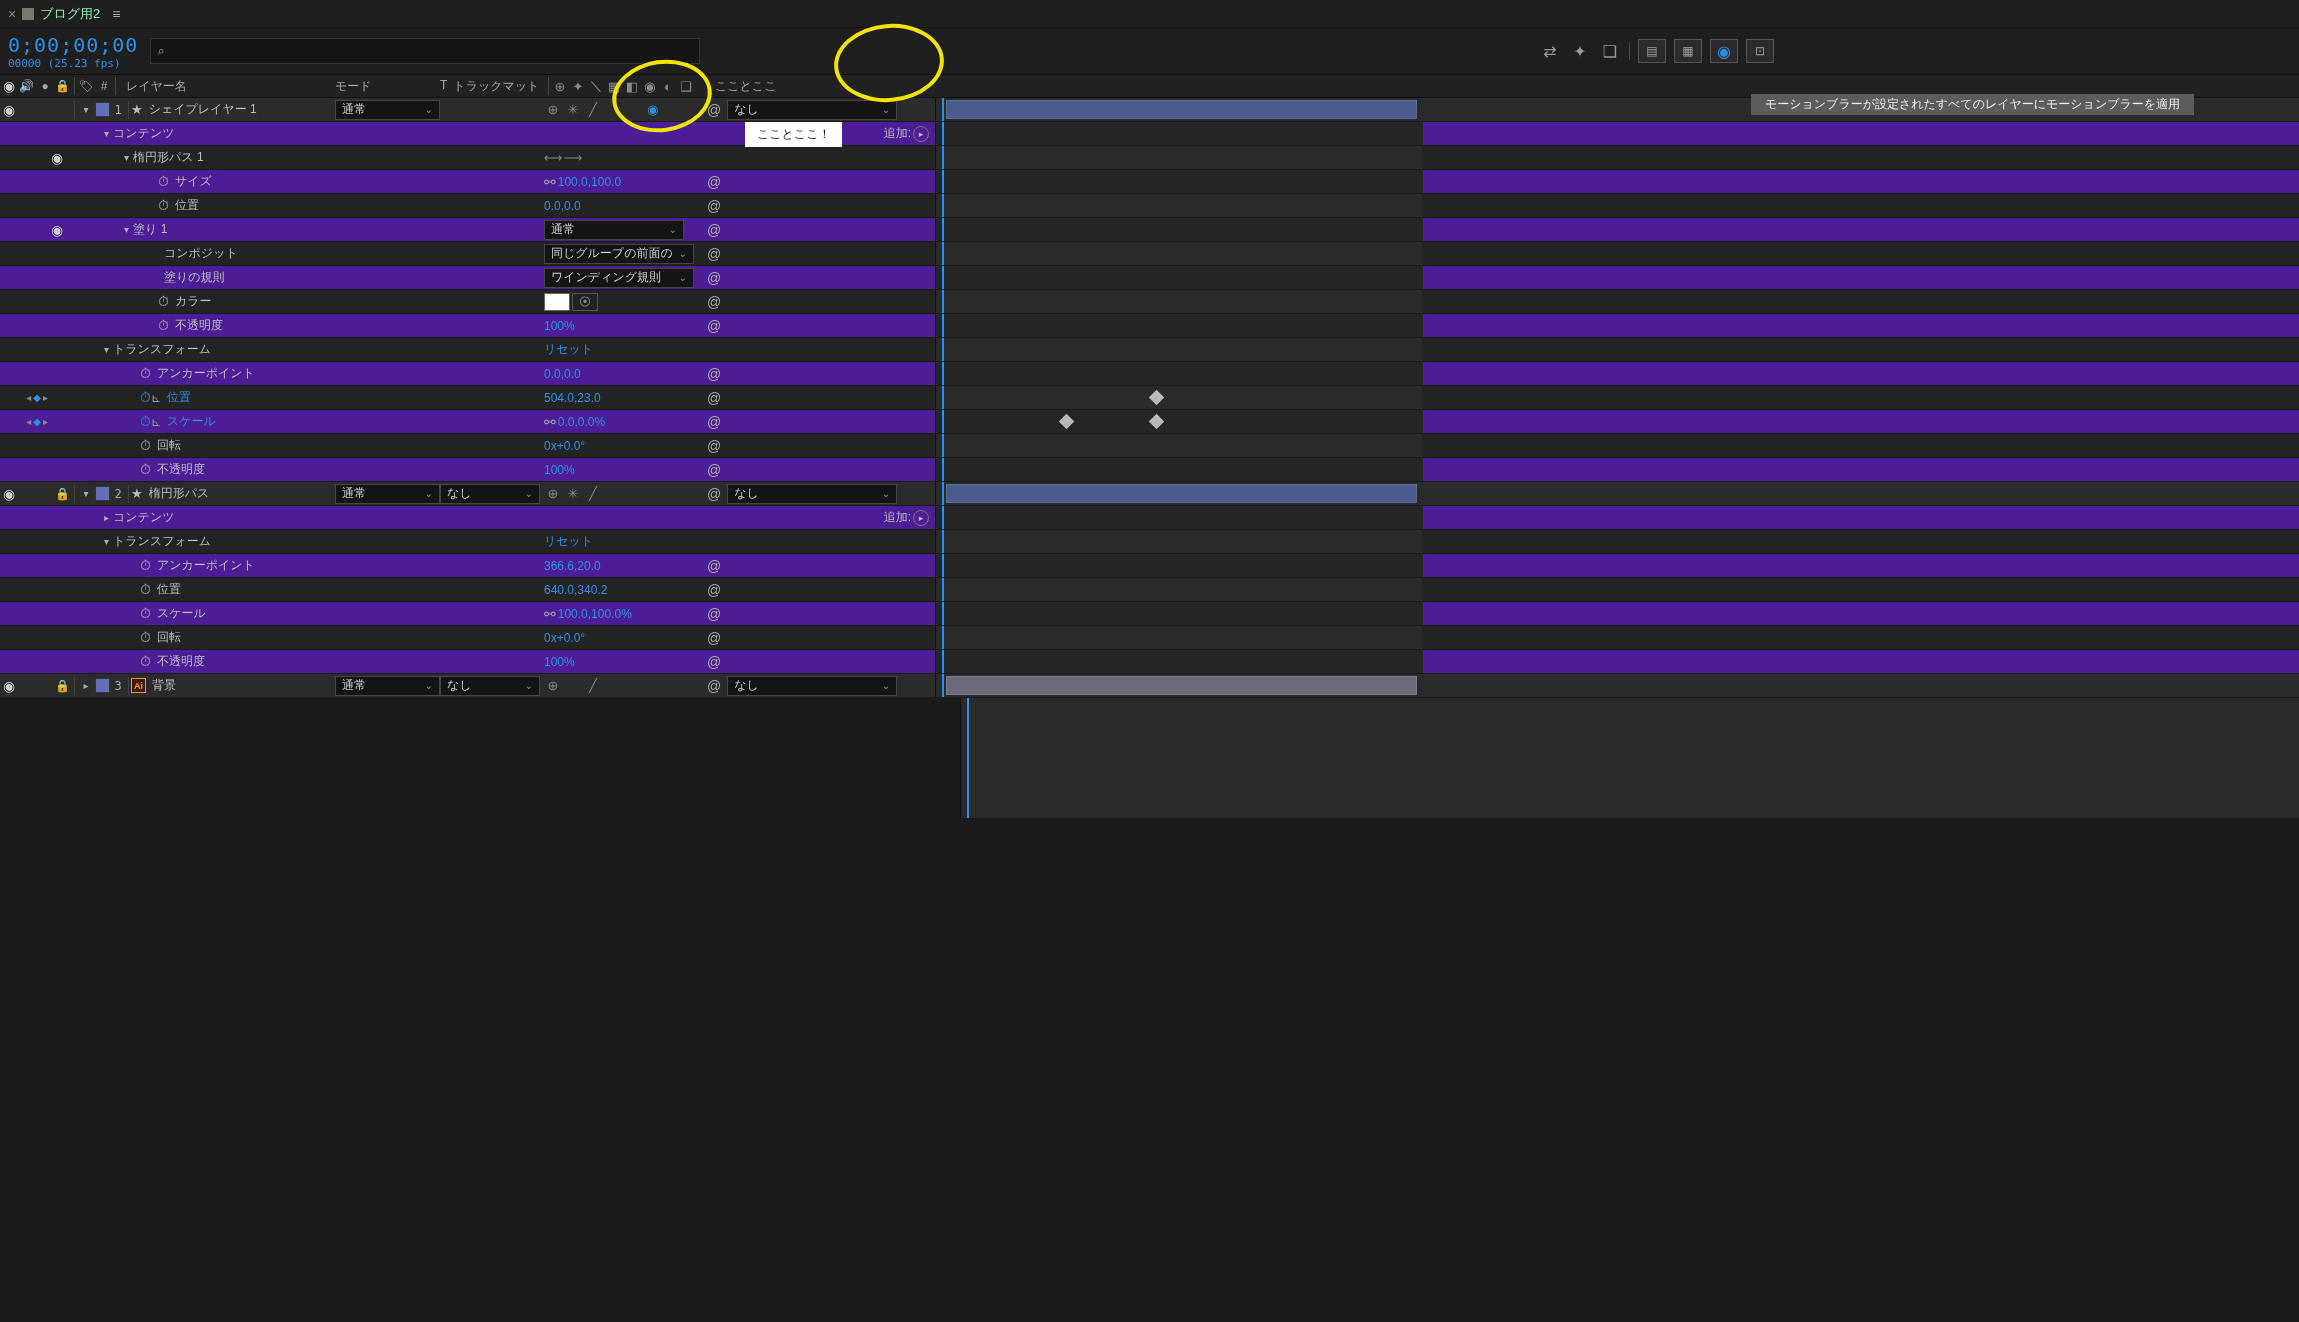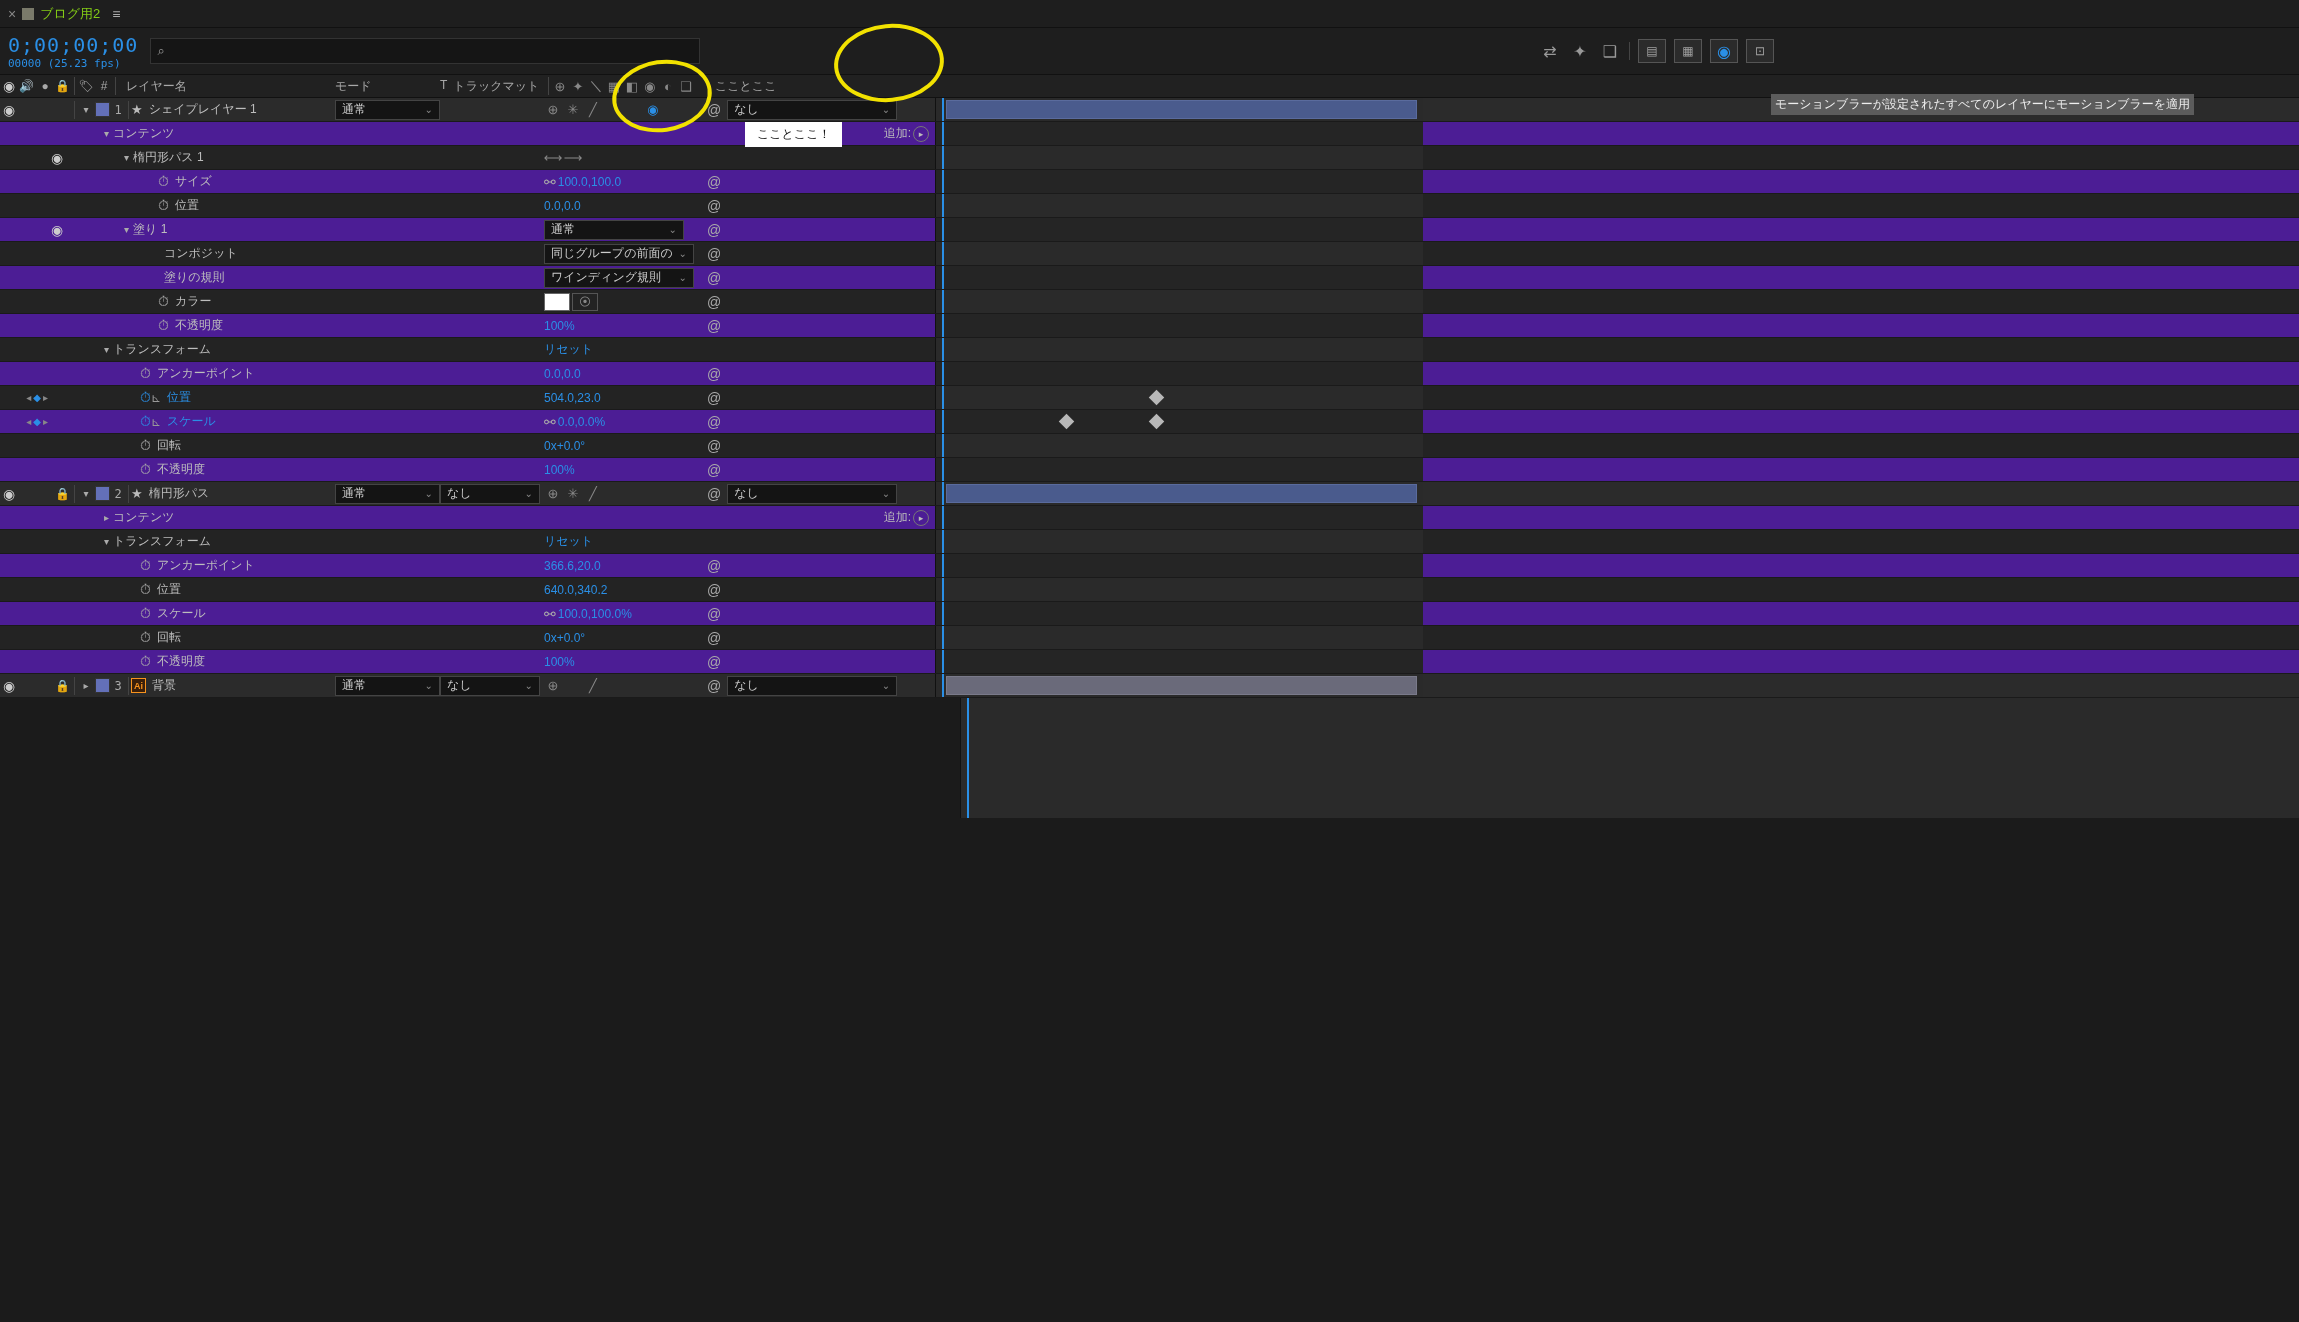--- a/index.html
+++ b/index.html
@@ -1,42 +1,42 @@
 <!DOCTYPE html>
 <html><head>
 <meta charset="utf-8">
 <style>
 * { margin: 0; padding: 0; box-sizing: border-box; font-family: "Hiragino Sans", "Meiryo", sans-serif; }
 body { background: #1b1b1b; color: #a0a0a0; font-size: 12px; overflow: hidden; }
 
 .panel-tabs { display: flex; align-items: center; height: 28px; padding: 0 8px; border-bottom: 1px solid #111; background: #1e1e1e; gap: 6px; }
 .panel-tabs .close-x { color: #888; font-size: 14px; }
 .panel-tabs .tab-icon { width: 12px; height: 12px; background: #7a7a6a; }
-.panel-tabs .tab-label { color: #84cc16; font-size: 13px; }
+.panel-tabs .tab-label { color: #86efac; font-size: 13px; }
 .panel-tabs .menu-ic { color: #aaa; font-size: 14px; margin-left: 6px; }
 
 .topbar { display: flex; align-items: center; height: 46px; padding: 0 8px; background: #1e1e1e; position: relative; }
 .timecode-block { display: flex; flex-direction: column; margin-right: 12px; }
 .timecode-main { color: #2a8fe6; font-family: monospace; font-size: 20px; font-weight: 500; letter-spacing: 1px; }
 .timecode-sub { color: #2a8fe6; font-family: monospace; font-size: 11px; }
 .search-wrap { flex: 1; max-width: 550px; height: 26px; background: #151515; border: 1px solid #333; display: flex; align-items: center; padding: 0 6px; }
 .search-wrap .mag { color: #999; font-size: 13px; }
 .toprt-icons { display: flex; align-items: center; gap: 8px; position: absolute; right: 525px; }
 .toprt-icons .ic { width: 22px; height: 22px; display: flex; align-items: center; justify-content: center; color: #999; font-size: 16px; }
 .toprt-icons .sep { width: 1px; height: 18px; background: #444; }
 .toprt-icons .ic.active { color: #2a8fe6; }
 .toprt-icons .btn { width: 28px; height: 24px; display:flex; align-items:center; justify-content:center; border:1px solid #555; background:#2b2b2b; }
 
 .tl-ruler { position:absolute; right:0; top:50px; width:488px; height:40px; }
 .wa-bar { position:absolute; top:0; left:13px; right:7px; height:10px; background:#4a6aa8; border:1px solid #5a7ab8; }
 .ruler-ticks { position:absolute; top:18px; left:0; right:0; height:18px; display:flex; color:#bbb; font-size:12px; }
 .ruler-ticks span { position:absolute; }
 .playhead { position:absolute; left:6px; top:10px; width:2px; height:100%; background:#2a8fe6; }
 .playhead::before { content:""; position:absolute; top:8px; left:-5px; width:12px; height:12px; background:#2a8fe6; clip-path: polygon(0 0,100% 0,100% 50%,50% 100%,0 50%); }
-.tooltip { position:absolute; right:105px; top:94px; background:#5c5c5c; color:#eee; padding:2px 4px; font-size:12px; white-space:nowrap; z-index:50; }
+.tooltip { position:absolute; right:105px; top:94px; background:#5c5c5c; color:#eee; padding:2px 14px; font-size:12px; white-space:nowrap; z-index:50; }
 
 .columns-header { display:flex; align-items:center; height:24px; background:#212121; border-top:1px solid #111; border-bottom:1px solid #111; color:#a8a8a8; font-size:12px; }
 .col-left { display:flex; align-items:center; width:335px; }
 .col-mode { width:105px; }
 .col-trk { width:100px; display:flex; gap:6px;}
 .col-sw  { width:165px; display:flex; gap:0; padding-left:6px; align-items:center;}
 .col-parent { width:230px; padding-left:6px; }
 .icon-cell { width:18px; display:flex; justify-content:center; }
 .vsep { width:1px; height:18px; background:#444; margin:0 2px; }
 

